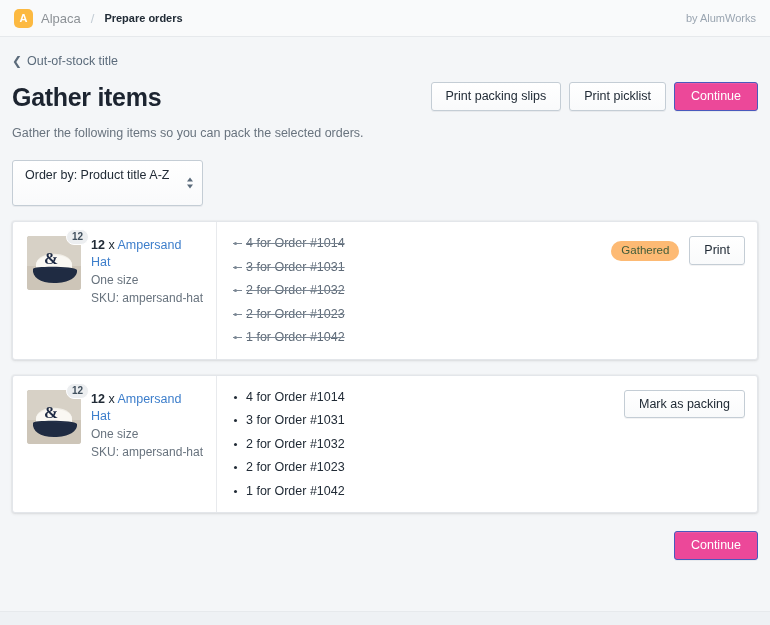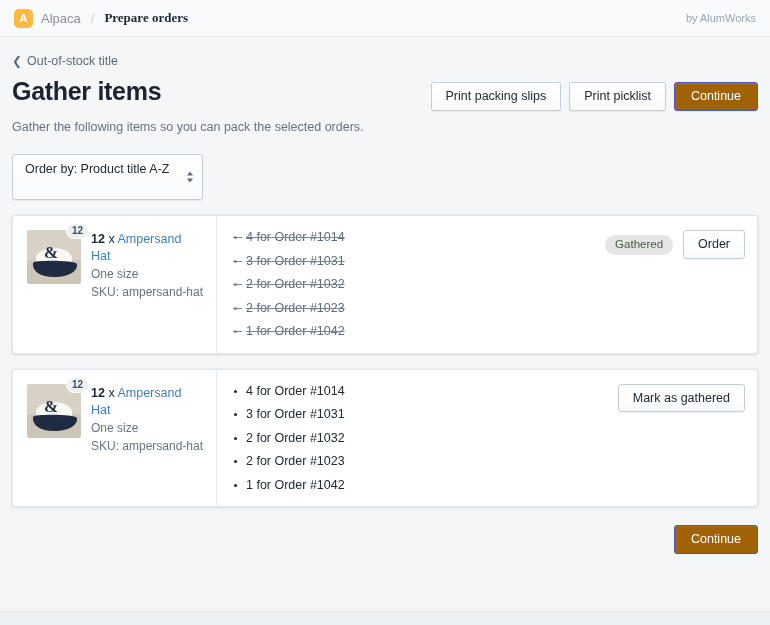--- a/index.html
+++ b/index.html
@@ -49,23 +49,22 @@
     color: #8c9196;
     font-size: 13px;
   }
   .crumb-sep {
     color: #c4cdd5;
     font-size: 13px;
     margin: 0 2px;
   }
   .crumb-current {
     color: #212b36;
-    font-size: 13px;
+    font-size: 11px;
     font-weight: 600;
-    font-family: Liberation Serif, serif;
   }
   .byline {
     margin-left: auto;
     color: #9aa5b1;
     font-size: 11px;
     text-align: center;
   }
 
   
   .page {
@@ -93,20 +92,21 @@
     display: flex;
     align-items: flex-start;
     justify-content: space-between;
   }
   .page-title {
     font-size: 25px;
     font-weight: 600;
     letter-spacing: -0.3px;
     line-height: 1.15;
     color: #1c2430;
+    margin-top: 6px;
   }
   .page-sub {
     margin-top: 14px;
     font-size: 12.5px;
     color: #68737e;
   }
 
   .title-actions {
     display: flex;
     align-items: center;
@@ -123,21 +123,21 @@
     border: 1px solid #c4cdd5;
     border-radius: 3px;
     padding: 7px 14px;
     line-height: 1;
     cursor: pointer;
     white-space: nowrap;
     box-shadow: 0 1px 0 rgba(22,29,37,0.05);
   }
   .btn-primary {
     color: #ffffff;
-    background: #a16207;
+    background: #ec4899;
     border: 1px solid #4959bd;
     box-shadow: inset 0 1px 0 rgba(255,255,255,0.1), 0 1px 0 rgba(22,29,37,0.05);
     padding: 7px 16px;
   }
 
   
   .sort-row { margin-top: 20px; }
   .select-wrap {
     position: relative;
     display: inline-block;
@@ -290,21 +290,21 @@
     flex: none;
     padding: 14px 12px 14px 0;
     display: flex;
     align-items: flex-start;
     justify-content: flex-end;
     gap: 10px;
     min-width: 150px;
   }
 
   .badge-gathered {
-    background: #e5e5e5;
+    background: #fdba74;
     color: #3f5c3a;
     font-size: 11.5px;
     border-radius: 10px;
     padding: 4px 10px;
     line-height: 1;
     display: inline-block;
     margin-top: 5px;
   }
 
   
@@ -398,21 +398,21 @@
           <li><span class="strike-through-bullet"></span><span>4 for Order #1014</span></li>
           <li><span class="strike-through-bullet"></span><span>3 for Order #1031</span></li>
           <li><span class="strike-through-bullet"></span><span>2 for Order #1032</span></li>
           <li><span class="strike-through-bullet"></span><span>2 for Order #1023</span></li>
           <li><span class="strike-through-bullet"></span><span>1 for Order #1042</span></li>
         </ul>
       </div>
 
       <div class="card-right">
         <span class="badge-gathered">Gathered</span>
-        <button class="btn">Order</button>
+        <button class="btn">Print</button>
       </div>
     </div>
 
     <div class="card">
       <div class="card-left">
         <div class="thumb-wrap">
           <svg class="thumb" viewBox="0 0 54 54">
             <rect x="0" y="0" width="54" height="54" fill="#cdc5b8"></rect>
             <rect x="0" y="0" width="54" height="30" fill="#d7d1c6"></rect>
             <path d="M9 29 C9 14 45 14 45 29 L45 33 L9 33 Z" fill="#f1eee7"></path>
@@ -438,21 +438,21 @@
         <ul class="order-list">
           <li>4 for Order #1014</li>
           <li>3 for Order #1031</li>
           <li>2 for Order #1032</li>
           <li>2 for Order #1023</li>
           <li>1 for Order #1042</li>
         </ul>
       </div>
 
       <div class="card-right">
-        <button class="btn">Mark as gathered</button>
+        <button class="btn">Mark as packing</button>
       </div>
     </div>
 
   </div>
 
   <div class="footer-actions">
     <button class="btn btn-primary">Continue</button>
   </div>
 
 </div>

